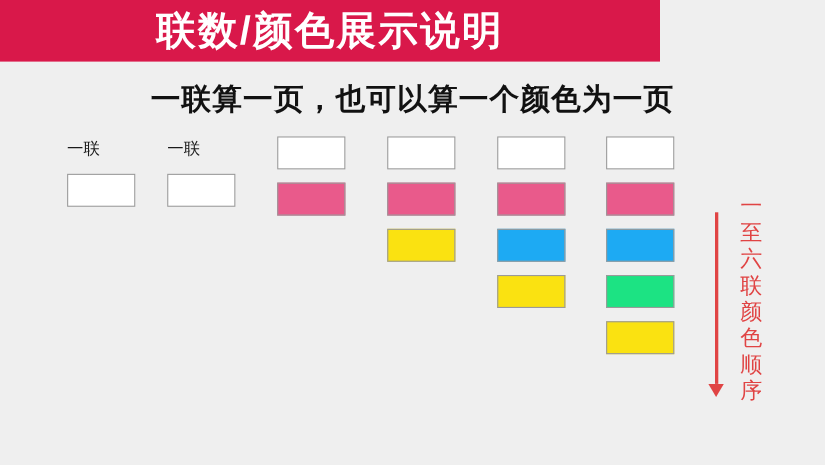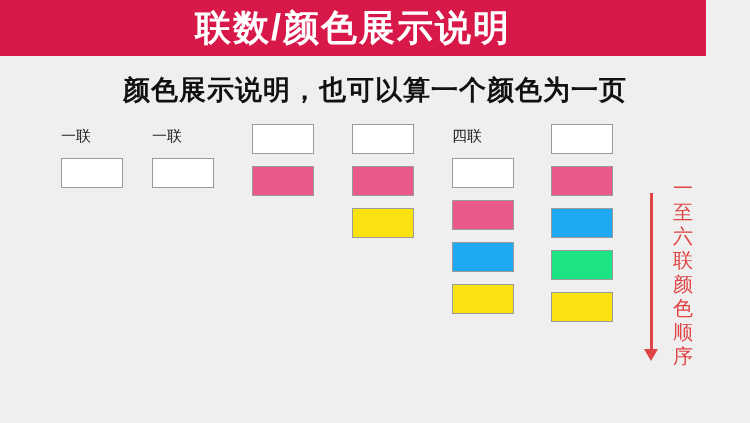--- a/index.html
+++ b/index.html
@@ -2,21 +2,21 @@
 <html><head>
 <meta charset="utf-8">
 <style>
   html,body{margin:0;padding:0;}
   body{font-family:"Liberation Sans","DejaVu Sans",sans-serif;}
   #canvas{
     position:relative;width:750px;height:423px;overflow:hidden;
     background:#efefef;
   }
   .header{
-    position:absolute;left:0;top:0;width:706px;height:56px;
+    position:absolute;left:0;top:0;width:600px;height:56px;
     background:#d9184a;display:flex;align-items:center;justify-content:center;
   }
   .header .title{
     color:#ffffff;font-size:36px;font-weight:bold;letter-spacing:2px;line-height:1;
   }
   .subtitle{
     position:absolute;left:0;top:74px;width:750px;text-align:center;
     font-size:27px;font-weight:bold;color:#111111;line-height:32px;letter-spacing:1px;
   }
   .column{
@@ -47,42 +47,41 @@
 </style>
 </head>
 <body>
 
 <div id="canvas" style="background: rgb(239, 239, 239);">
 
   <div class="header" style="background: rgb(217, 24, 74);">
     <div class="title">联数/颜色展示说明</div>
   </div>
 
-  <div class="subtitle">颜色展示说明，也可以算一个颜色为一页</div>
+  <div class="subtitle">一联算一页，也可以算一个颜色为一页</div>
 
   <div id="columns">
       <div class="column" style="left: 61px;">
         <span class="col-label">一联</span>
         <div class="swatch" style="background: rgb(255, 255, 255); border-color: rgb(154, 154, 154);"></div>
       </div>
       <div class="column" style="left: 152px;">
         <span class="col-label">一联</span>
         <div class="swatch" style="background: rgb(255, 255, 255); border-color: rgb(154, 154, 154);"></div>
       </div>
       <div class="column" style="left: 252px;">
         <div class="swatch" style="background: rgb(255, 255, 255); border-color: rgb(154, 154, 154);"></div>
         <div class="swatch" style="background: rgb(233, 90, 139); border-color: rgb(154, 154, 154);"></div>
       </div>
       <div class="column" style="left: 352px;">
         <div class="swatch" style="background: rgb(255, 255, 255); border-color: rgb(154, 154, 154);"></div>
         <div class="swatch" style="background: rgb(233, 90, 139); border-color: rgb(154, 154, 154);"></div>
         <div class="swatch" style="background: rgb(250, 226, 17); border-color: rgb(154, 154, 154);"></div>
       </div>
       <div class="column" style="left: 452px;">
-        <span class="col-label">四联</span>
         <div class="swatch" style="background: rgb(255, 255, 255); border-color: rgb(154, 154, 154);"></div>
         <div class="swatch" style="background: rgb(233, 90, 139); border-color: rgb(154, 154, 154);"></div>
         <div class="swatch" style="background: rgb(29, 170, 243); border-color: rgb(154, 154, 154);"></div>
         <div class="swatch" style="background: rgb(250, 226, 17); border-color: rgb(154, 154, 154);"></div>
       </div>
       <div class="column" style="left: 551px;">
         <div class="swatch" style="background: rgb(255, 255, 255); border-color: rgb(154, 154, 154);"></div>
         <div class="swatch" style="background: rgb(233, 90, 139); border-color: rgb(154, 154, 154);"></div>
         <div class="swatch" style="background: rgb(29, 170, 243); border-color: rgb(154, 154, 154);"></div>
         <div class="swatch" style="background: rgb(28, 227, 131); border-color: rgb(154, 154, 154);"></div>

